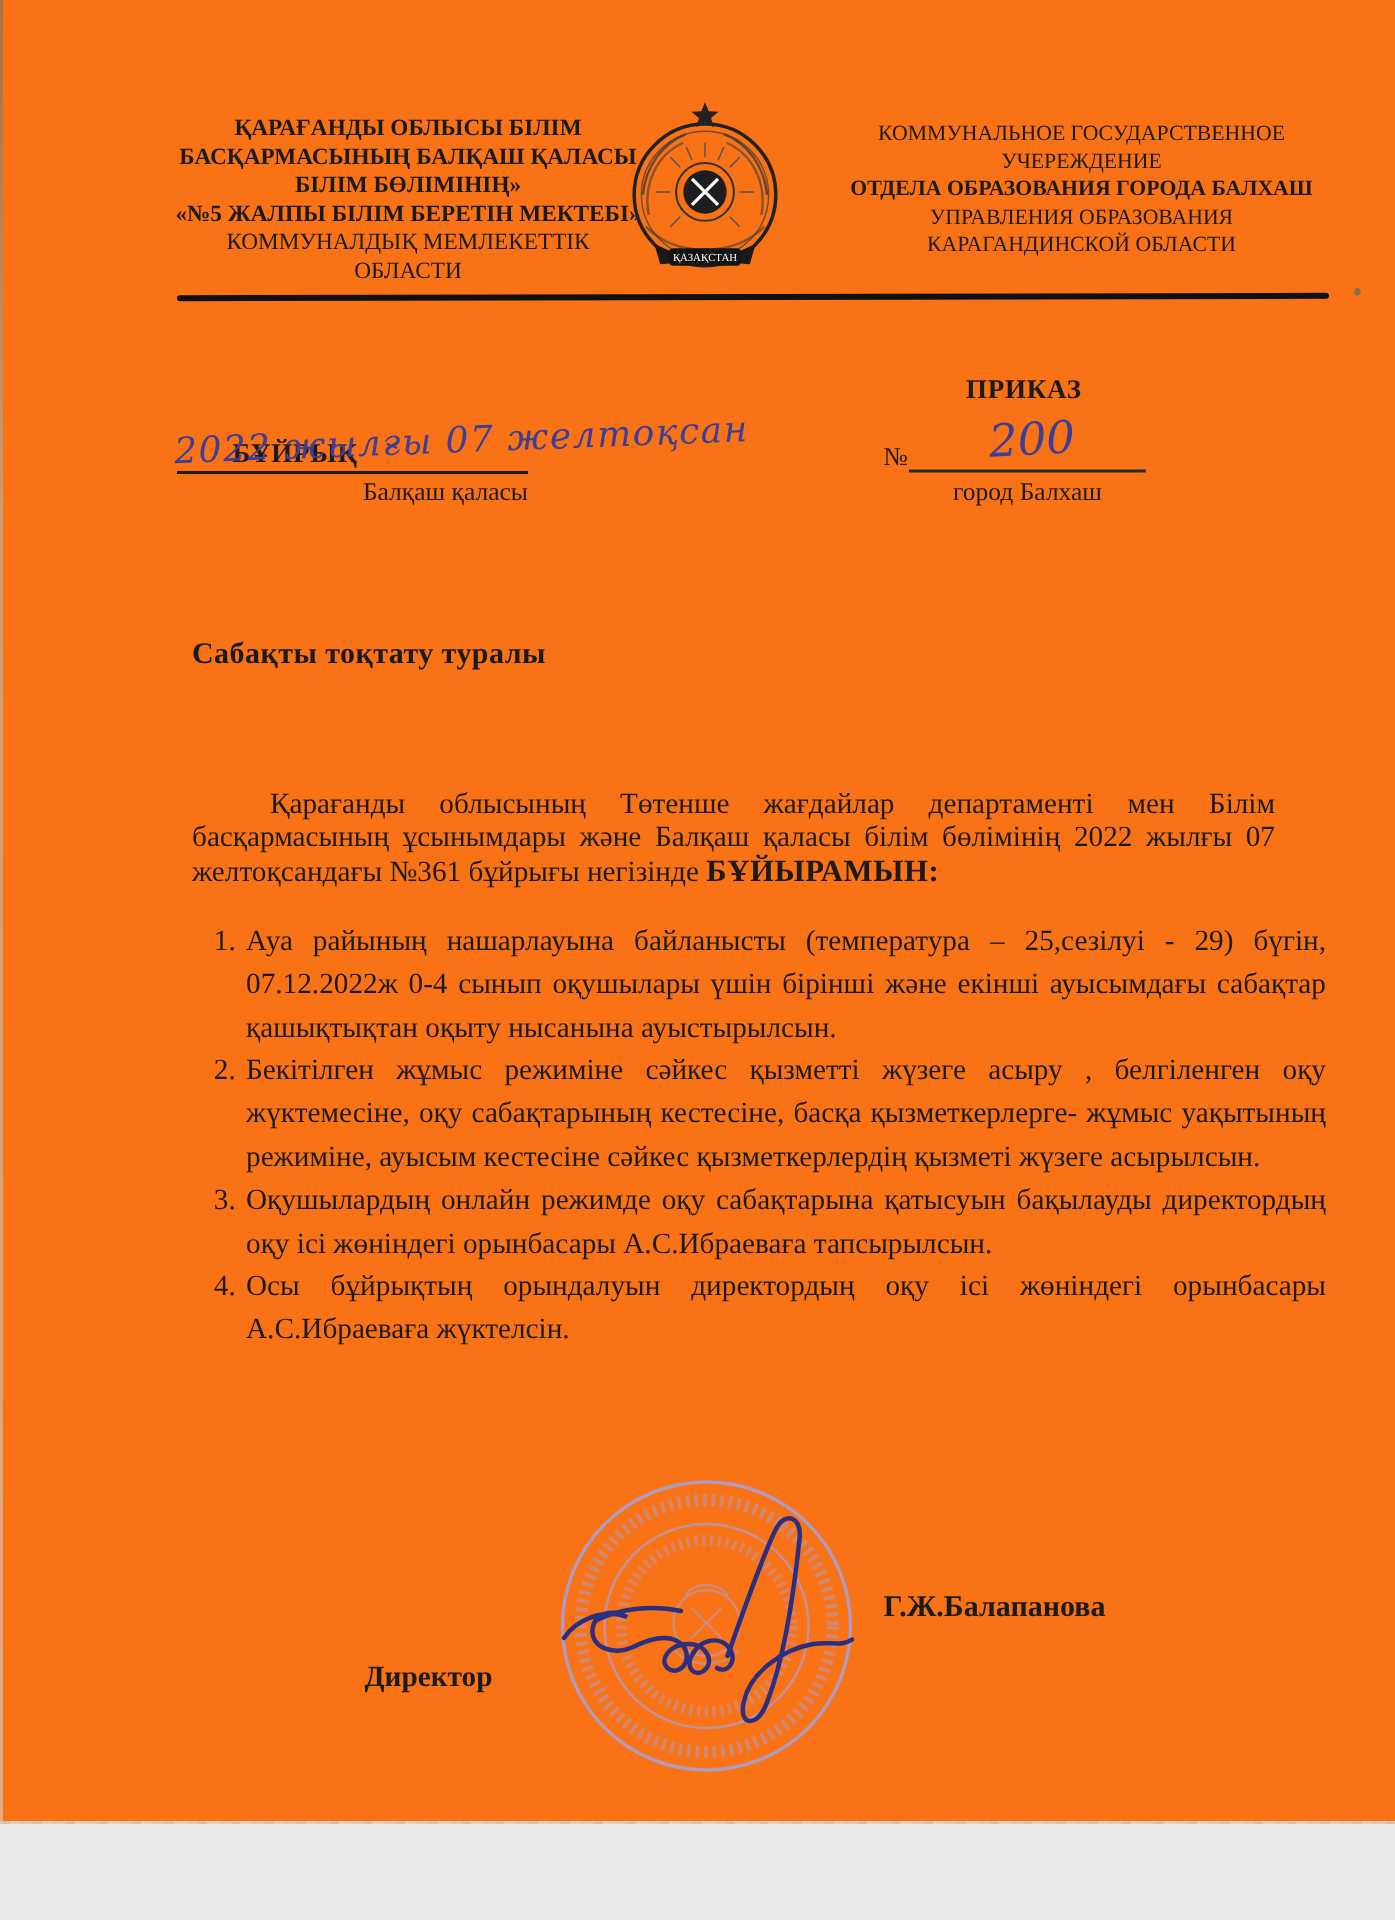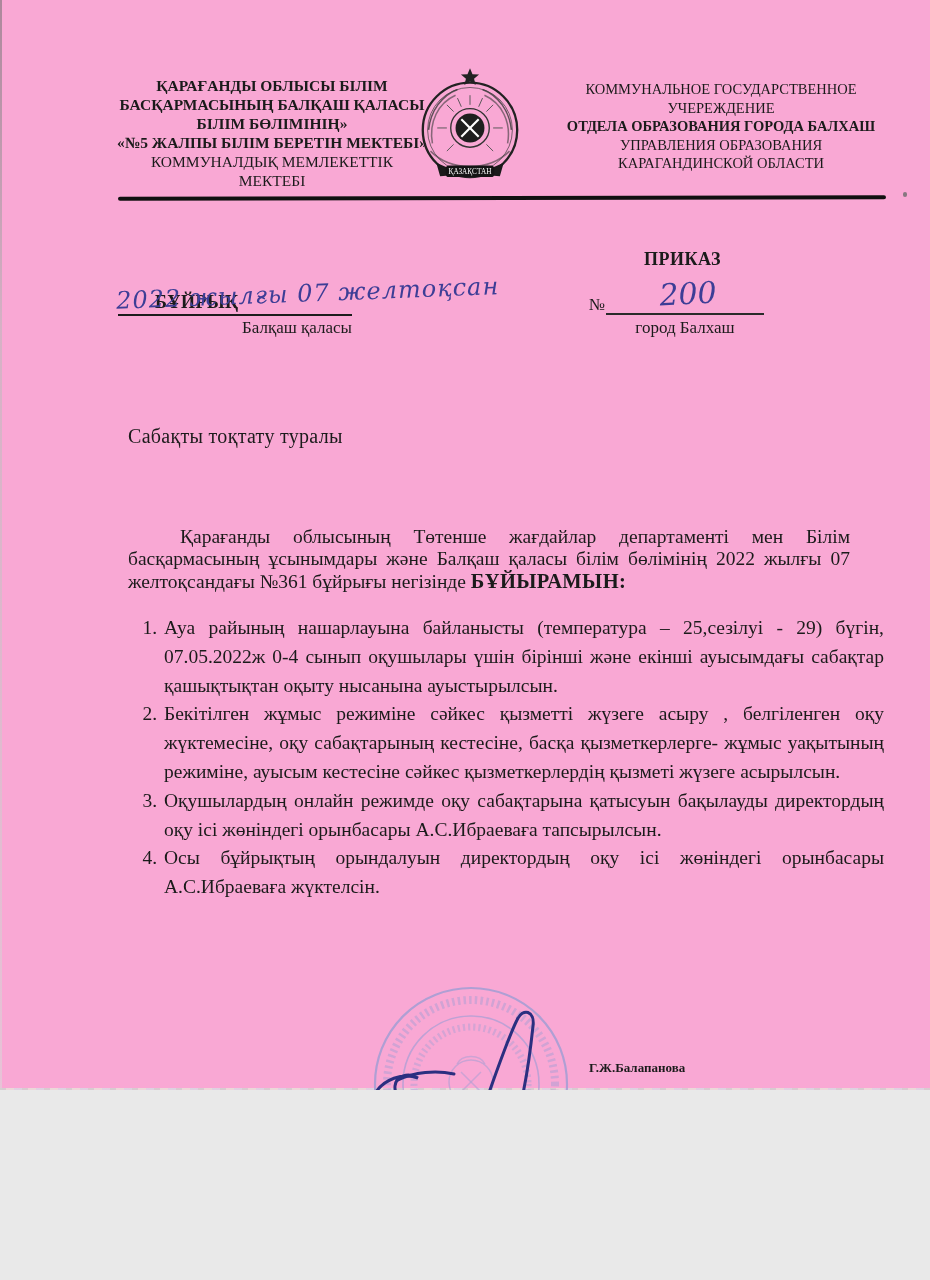--- a/index.html
+++ b/index.html
@@ -1,19 +1,19 @@
 <!DOCTYPE html>
 <html><head>
 <meta charset="utf-8">
 <style>
   html,body{margin:0;padding:0;background:#e9e9e9;}
   .page{
     position:relative;
-    width:930px;height:1090px;
-    background:#f9a8d4;
+    width:930px;height:1216px;
+    background:#f97316;
     overflow:hidden;
     font-family:"Liberation Serif", serif;
     color:#1b1b1b;
   }
   
   .edge-left{position:absolute;left:0;top:0;width:2px;height:100%;background:linear-gradient(#6d6d6d,#b9b9b9 30%,#d9d9d9);opacity:.55;}
   .edge-bottom{position:absolute;left:0;bottom:0;width:100%;height:2px;background:repeating-linear-gradient(90deg,#cfd4cf 0 6px,#e8e4da 6px 14px,#d8dce4 14px 22px);opacity:.8;}
   .speck{position:absolute;left:903px;top:192px;width:4px;height:5px;background:#6a6a6a;border-radius:2px;opacity:.8;}
 
   
@@ -31,47 +31,47 @@
   .hand-date{position:absolute;left:116px;top:281px;width:300px;font-size:24px;transform:rotate(-2.2deg);letter-spacing:1px;white-space:nowrap;}
   .rule-left{position:absolute;left:118px;top:314px;width:234px;height:2px;background:#1c1c1c;}
   .city-kk{position:absolute;left:118px;top:318px;width:234px;text-align:right;font-size:17px;}
 
   .num-label{position:absolute;left:589px;top:295px;font-size:17px;}
   .hand-num{position:absolute;left:618px;top:276px;width:140px;text-align:center;font-size:30px;transform:rotate(-3deg);}
   .rule-right{position:absolute;left:606px;top:313px;width:158px;height:2px;background:#2a2a2a;}
   .city-ru{position:absolute;left:606px;top:318px;width:158px;text-align:center;font-size:17px;}
 
   
-  .doc-title{position:absolute;left:128px;top:425px;font-size:20px;font-weight:normal;letter-spacing:.3px;}
+  .doc-title{position:absolute;left:128px;top:425px;font-size:20px;font-weight:bold;letter-spacing:.3px;}
   .intro{position:absolute;left:128px;top:506px;width:722px;font-size:19.5px;line-height:22px;text-align:justify;text-indent:52px;}
   .intro b{font-size:20.5px;letter-spacing:.4px;}
   ol.items{position:absolute;left:128px;top:614px;width:722px;margin:0;padding:0 0 0 34px;font-size:19.5px;line-height:28.8px;text-align:justify;}
   ol.items li{margin:0;padding-left:2px;}
 
   
   .role{position:absolute;left:243px;top:1108px;font-size:19.5px;font-weight:bold;}
-  .name{position:absolute;left:589px;top:1060px;font-size:13px;font-weight:bold;}
+  .name{position:absolute;left:589px;top:1060px;font-size:20px;font-weight:bold;}
   .stamp-wrap{position:absolute;left:362px;top:980px;width:218px;height:212px;}
 </style>
 </head>
 <body>
 
 <div class="page">
 
   <div class="edge-left"></div>
   <div class="edge-bottom"></div>
   <div class="speck"></div>
 
   <div class="hdr-left">
     <div class="hdr-line-b">ҚАРАҒАНДЫ ОБЛЫСЫ БІЛІМ</div>
     <div class="hdr-line-b">БАСҚАРМАСЫНЫҢ БАЛҚАШ ҚАЛАСЫ</div>
     <div class="hdr-line-b">БІЛІМ БӨЛІМІНІҢ»</div>
     <div class="hdr-line-b">«№5 ЖАЛПЫ БІЛІМ  БЕРЕТІН МЕКТЕБІ»</div>
     <div>КОММУНАЛДЫҚ МЕМЛЕКЕТТІК</div>
-    <div>МЕКТЕБІ</div>
+    <div>ОБЛАСТИ</div>
   </div>
 
   <svg class="emblem" viewBox="0 0 110 126">
     <g fill="none" stroke="#3a3a3a" stroke-width="1.6">
       <circle cx="55" cy="66" r="49" stroke="#222" stroke-width="2.4"></circle>
       <circle cx="55" cy="66" r="44" stroke-width="1" opacity=".7"></circle>
 
       <path d="M12 66 C14 46,26 30,42 24" opacity=".8"></path>
       <path d="M16 80 C12 58,22 38,40 30" opacity=".6"></path>
       <path d="M98 66 C96 46,84 30,68 24" opacity=".8"></path>
@@ -126,21 +126,21 @@
   <div class="num-label">№</div>
   <div class="hand hand-num">200</div>
   <div class="rule-right"></div>
   <div class="city-ru">город Балхаш</div>
 
   <div class="doc-title">Сабақты тоқтату туралы</div>
 
   <p class="intro"><span>Қарағанды облысының Төтенше жағдайлар департаменті мен Білім басқармасының ұсынымдары және Балқаш қаласы білім бөлімінің 2022 жылғы 07 желтоқсандағы №361 бұйрығы негізінде </span><b>БҰЙЫРАМЫН:</b></p>
 
   <ol class="items">
-    <li>Ауа райының нашарлауына байланысты (температура – 25,сезілуі - 29) бүгін, 07.05.2022ж  0-4  сынып оқушылары үшін бірінші және екінші ауысымдағы сабақтар қашықтықтан оқыту нысанына ауыстырылсын.</li>
+    <li>Ауа райының нашарлауына байланысты (температура – 25,сезілуі - 29) бүгін, 07.12.2022ж  0-4  сынып оқушылары үшін бірінші және екінші ауысымдағы сабақтар қашықтықтан оқыту нысанына ауыстырылсын.</li>
     <li>Бекітілген жұмыс режиміне сәйкес қызметті жүзеге асыру , белгіленген оқу жүктемесіне, оқу сабақтарының кестесіне, басқа қызметкерлерге- жұмыс уақытының режиміне, ауысым кестесіне сәйкес қызметкерлердің қызметі жүзеге асырылсын.</li>
     <li>Оқушылардың онлайн режимде оқу сабақтарына қатысуын бақылауды директордың оқу ісі жөніндегі орынбасары А.С.Ибраеваға тапсырылсын.</li>
     <li>Осы бұйрықтың орындалуын директордың  оқу ісі жөніндегі орынбасары А.С.Ибраеваға жүктелсін.</li>
   </ol>
 
   <div class="role">Директор</div>
 
   <svg class="stamp-wrap" viewBox="0 0 218 212">
     <g fill="none" stroke="#a89fd4" opacity=".9">
       <circle cx="109" cy="104" r="96" stroke-width="2.2"></circle>

